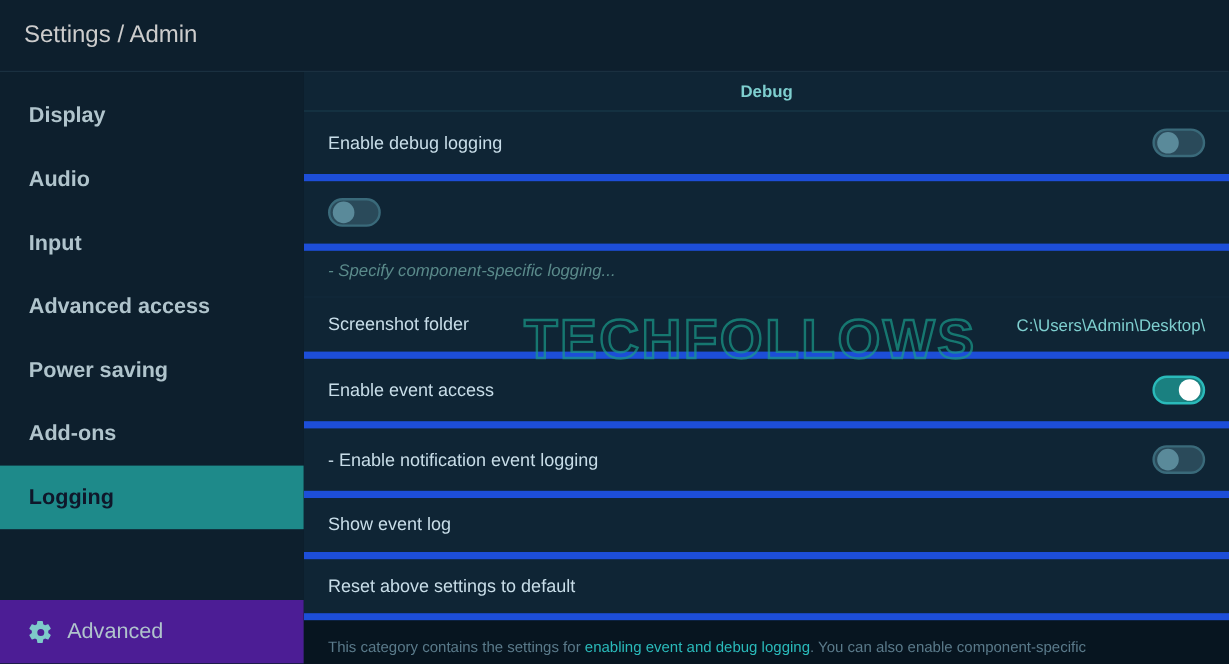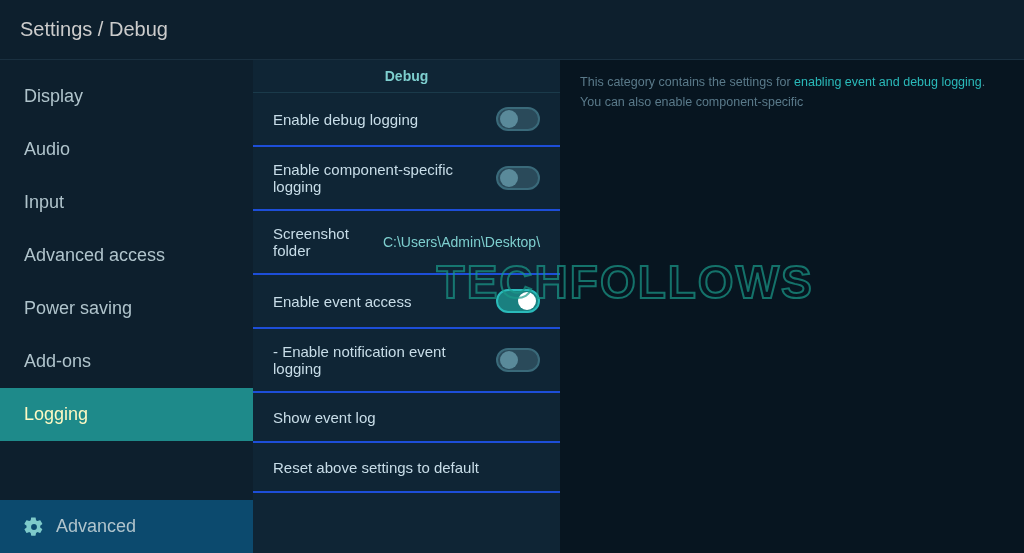--- a/index.html
+++ b/index.html
@@ -48,44 +48,45 @@
       padding-top: 10px;
     }
     .sidebar-item {
       padding: 16px 24px;
       color: #b0c4cc;
       font-size: 18px;
       cursor: pointer;
       display: flex;
       align-items: center;
       gap: 10px;
+      font-weight: bold;
     }
     .sidebar-item.active {
       background: #1e8a8a;
-      color: #fef9c3;
+      color: #0f172a;
     }
     .sidebar-advanced {
       margin-top: auto;
       padding: 16px 24px;
       color: #b0c4cc;
       font-size: 18px;
       cursor: pointer;
       display: flex;
       align-items: flex-end;
       gap: 12px;
-      background: #0c4a6e;
+      background: #4c1d95;
     }
 
     
     .main {
       flex: 1;
       background: #0f2535;
       overflow-y: auto;
       display: flex;
-      flex-direction: row;
+      flex-direction: column;
     }
 
     .content-area {
       flex: 1;
       padding: 0;
     }
 
     .section-header {
       background: #0f2535;
       text-align: center;
@@ -94,21 +95,21 @@
       font-size: 14px;
       font-weight: bold;
       border-bottom: 1px solid #1a3a4a;
     }
 
     .settings-row {
       display: flex;
       align-items: center;
       justify-content: space-between;
       padding: 14px 20px;
-      border-bottom: 2px solid #1d4ed8;
+      border-bottom: 6px solid #1d4ed8;
       min-height: 50px;
       gap: 34px;
     }
     .settings-row-label {
       color: #c8dde8;
       font-size: 15px;
     }
     .settings-row-value {
       color: #7ecfcf;
       font-size: 14px;
@@ -196,21 +197,21 @@
     .gear-svg {
       width: 20px;
       height: 20px;
       fill: #7ecaca;
     }
   </style>
 </head>
 <body>
 
 <div class="header">
-  <span class="header-title">Settings / Debug</span>
+  <span class="header-title">Settings / Admin</span>
 </div>
 
 <div class="layout">
 
   <div class="sidebar">
     <div class="sidebar-item">
       <span>Display</span>
     </div>
     <div class="sidebar-item">
       <span>Audio</span>
@@ -247,24 +248,26 @@
       <div class="section-header">
         <span>Debug</span>
       </div>
 
       <div class="settings-row">
         <span class="settings-row-label">Enable debug logging</span>
         <div class="toggle toggle-off"></div>
       </div>
 
       <div class="settings-row">
-        <span class="settings-row-label">Enable component-specific logging</span>
         <div class="toggle toggle-off"></div>
       </div>
 
+      <div class="settings-row-sub">
+        <span class="settings-row-sub-text">- Specify component-specific logging...</span>
+      </div>
 
       <div class="settings-row">
         <span class="settings-row-label">Screenshot folder</span>
         <span class="settings-row-value">C:\Users\Admin\Desktop\</span>
       </div>
 
 
       <div class="settings-row" style="position:relative;">
         <span class="settings-row-label">Enable event access</span>
         <div class="toggle toggle-on"></div>

